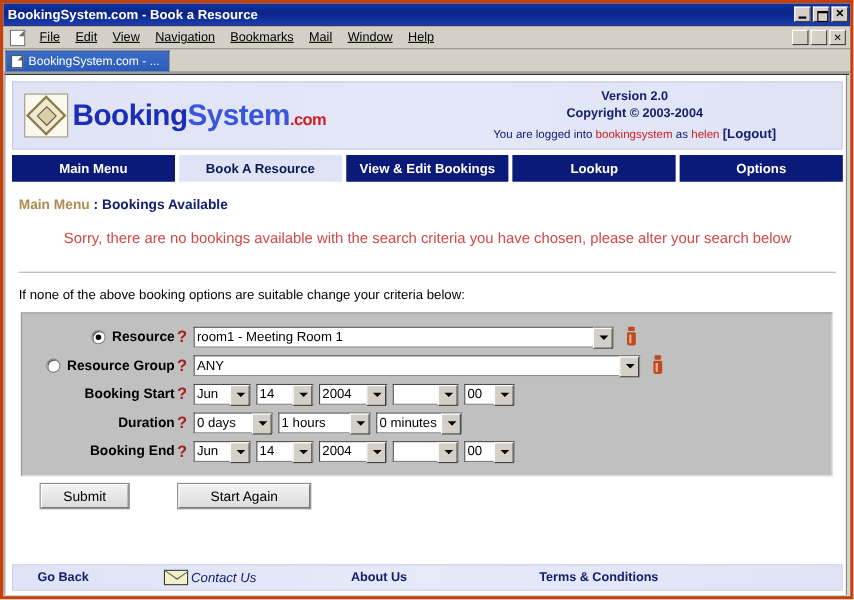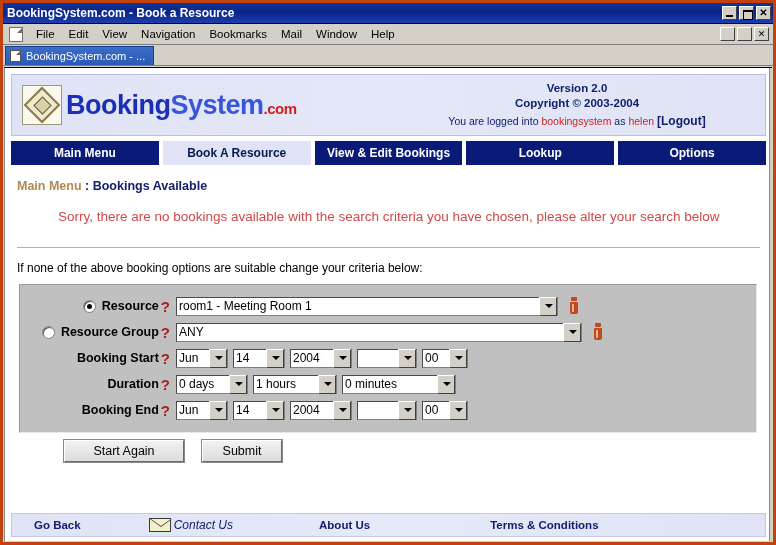--- a/index.html
+++ b/index.html
@@ -80,20 +80,21 @@
     border-width: 0 0 5px 5px;
     border-style: solid;
     border-color: transparent transparent #707070 transparent;
   }
   .menu-item {
     font-size: 11.5px;
     color: #000000;
     padding: 2px 7px;
     cursor: default;
     white-space: nowrap;
+    text-decoration: underline;
   }
   .menubar .spacer { flex: 1; }
   .mdi-controls { display: flex; gap: 2px; padding-right: 2px; }
   .mdibtn {
     width: 15px; height: 14px;
     background: #d4d0c8;
     border-top: 1px solid #ffffff;
     border-left: 1px solid #ffffff;
     border-right: 1px solid #404040;
     border-bottom: 1px solid #404040;
@@ -359,21 +360,21 @@
   }
   .sel-resource { width: 382px; }
   .sel-group { width: 406px; }
   .sel-mon { width: 52px; }
   .sel-day { width: 52px; }
   .sel-year { width: 62px; }
   .sel-hr { width: 46px; padding-left: 40px; }
   .sel-min { width: 46px; }
   .sel-days { width: 72px; }
   .sel-hours { width: 84px; }
-  .sel-mins { width: 114px; }
+  .sel-mins { width: 78px; }
 
   .info-icon {
     width: 14px; height: 18px;
     margin-left: 4px;
     position: relative;
     flex: none;
     cursor: pointer;
   }
   .info-icon .dot {
     position: absolute; top: 0; left: 4px;
@@ -630,22 +631,22 @@
             <span class="selwrap"><select class="sel-day"><option>14</option></select></span>
             <span class="selwrap"><select class="sel-year"><option>2004</option></select></span>
             <span class="selwrap"><select class="sel-hr"><option>12</option></select></span>
             <span class="selwrap"><select class="sel-min"><option>00</option></select></span>
           </div>
         </div>
 
       </div>
 
       <div class="btn-row">
+        <button class="btn btn-submit">Submit</button>
         <button class="btn btn-again">Start Again</button>
-        <button class="btn btn-submit">Submit</button>
       </div>
 
       <div class="footer">
         <div class="foot-item f1">Go Back</div>
         <div class="foot-item f2">
           <span class="mail-icon"></span>
           <span>Contact Us</span>
         </div>
         <div class="foot-item f3">About Us</div>
         <div class="foot-item f4">Terms &amp; Conditions</div>

